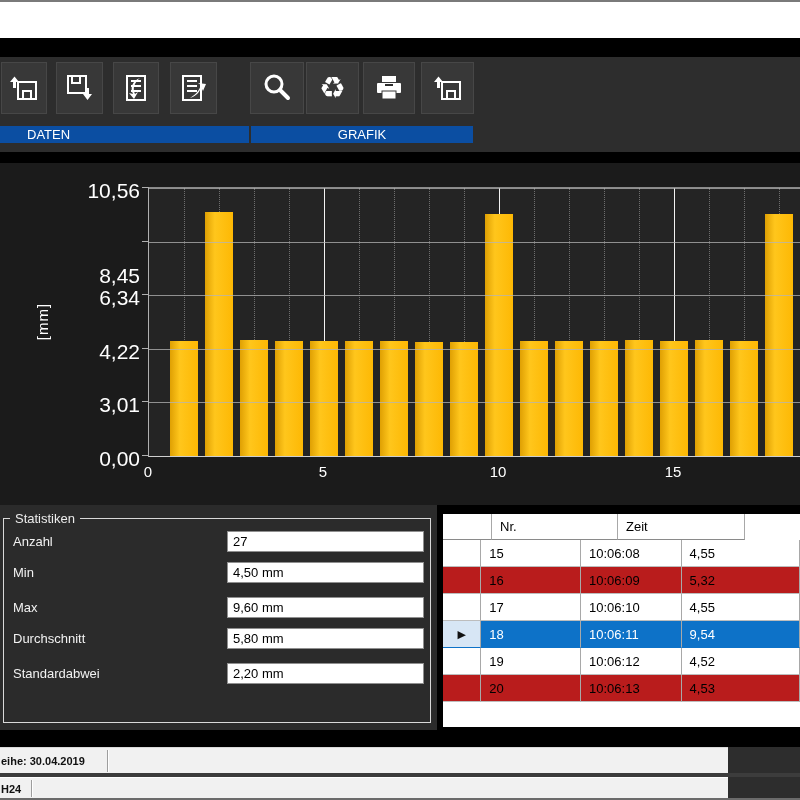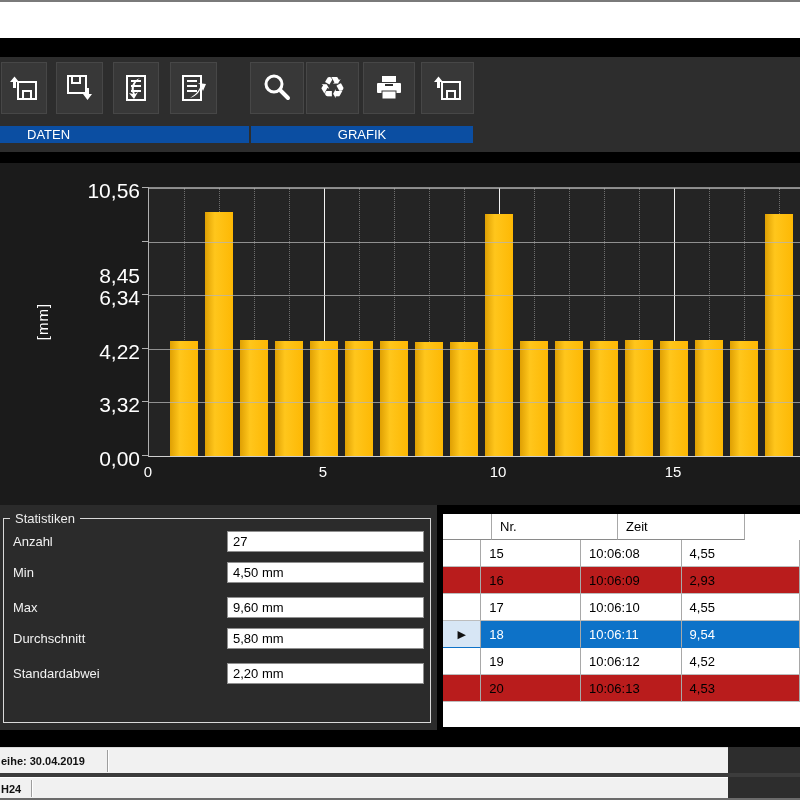--- a/index.html
+++ b/index.html
@@ -205,21 +205,21 @@
         <div class="bar" style="left: 581px; height: 115px;"></div>
         <div class="bar" style="left: 616px; height: 242px;"></div>
         <div class="hline" style="top: 214px;"></div>
         <div class="hline" style="top: 161px;"></div>
         <div class="hline" style="top: 107px;"></div>
         <div class="hline" style="top: 54px;"></div>
         <div class="hline" style="top: 0px;"></div>
       </div>
   <div class="ytick" style="top: 284px;">0,00</div>
       <div class="ytick-mark" style="top: 292px;"></div>
-      <div class="ytick" style="top: 230px;">3,32</div>
+      <div class="ytick" style="top: 230px;">3,01</div>
       <div class="ytick-mark" style="top: 238px;"></div>
       <div class="ytick" style="top: 177px;">4,22</div>
       <div class="ytick-mark" style="top: 185px;"></div>
       <div class="ytick" style="top: 123px;">6,34</div>
       <div class="ytick-mark" style="top: 131px;"></div>
       <div class="ytick" style="top: 70px; margin-top: 31px;">8,45</div>
       <div class="ytick-mark" style="top: 78px;"></div>
       <div class="ytick" style="top: 16px;">10,56</div>
       <div class="ytick-mark" style="top: 24px;"></div>
       <div class="xtick" style="left: 123px; top: 300px;">0</div>
@@ -252,21 +252,21 @@
         <div class="trow">
           <div class="tcell c-rowhdr"></div>
           <div class="tcell c-nr">15</div>
           <div class="tcell c-zeit">10:06:08</div>
           <div class="tcell c-mess">4,55</div>
         </div>
         <div class="trow alt">
           <div class="tcell c-rowhdr"></div>
           <div class="tcell c-nr">16</div>
           <div class="tcell c-zeit">10:06:09</div>
-          <div class="tcell c-mess">2,93</div>
+          <div class="tcell c-mess">5,32</div>
         </div>
         <div class="trow">
           <div class="tcell c-rowhdr"></div>
           <div class="tcell c-nr">17</div>
           <div class="tcell c-zeit">10:06:10</div>
           <div class="tcell c-mess">4,55</div>
         </div>
         <div class="trow selected">
           <div class="tcell c-rowhdr">▶</div>
           <div class="tcell c-nr">18</div>

